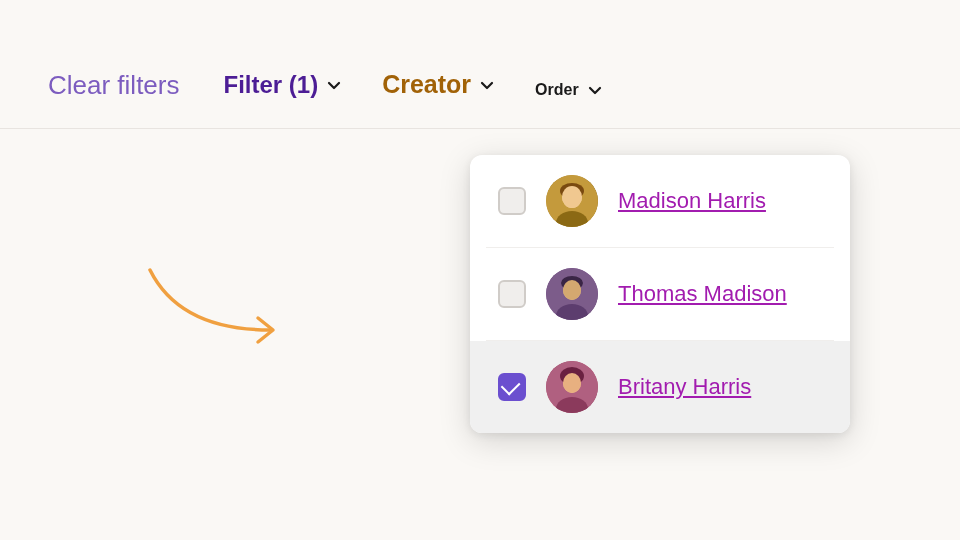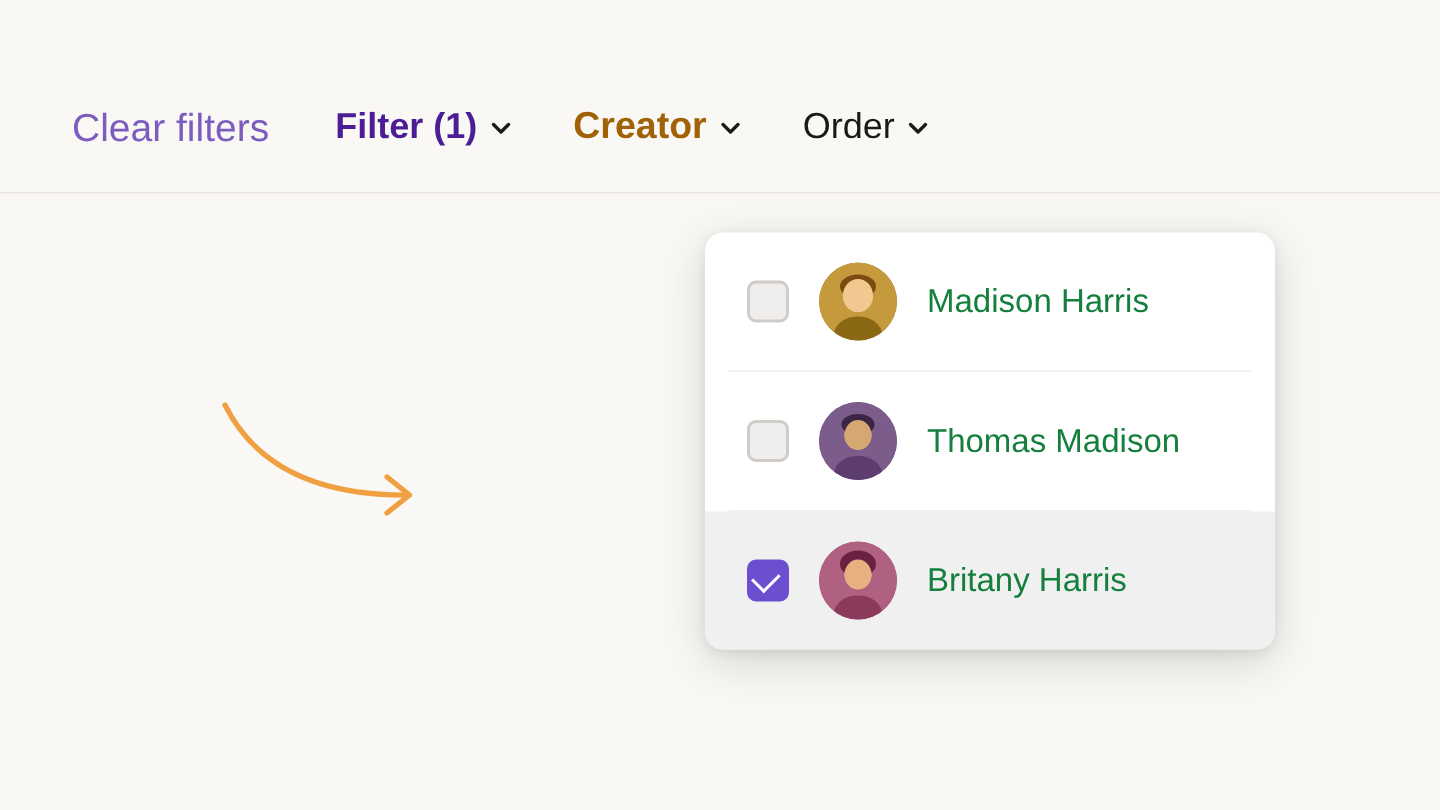--- a/index.html
+++ b/index.html
@@ -58,22 +58,22 @@
       padding: 10px 16px;
     }
 
     .order-btn {
       display: flex;
       align-items: center;
       gap: 8px;
       background: none;
       border: none;
       cursor: pointer;
-      font-size: 24px;
-      font-weight: 400;
+      font-size: 16px;
+      font-weight: 700;
       color: #1a1a1a;
       padding: 10px 16px;
     }
 
     .chevron {
       width: 16px;
       height: 16px;
       display: inline-block;
     }
 
@@ -173,21 +173,22 @@
       background: linear-gradient(135deg, #5c3d6e 0%, #8b5e9e 50%, #4a3058 100%);
     }
 
     .avatar-britany {
       background: linear-gradient(135deg, #8b3a5c 0%, #c4627a 50%, #7a2d4f 100%);
     }
 
     .person-name {
       font-size: 22px;
       font-weight: 500;
-      color: #15803d;
+      color: #a21caf;
+      text-decoration: underline;
     }
 
     .dropdown-item-separator {
       height: 1px;
       background: #f0eeec;
       margin: 0 16px;
     }
   </style>
 </head>
 <body>

